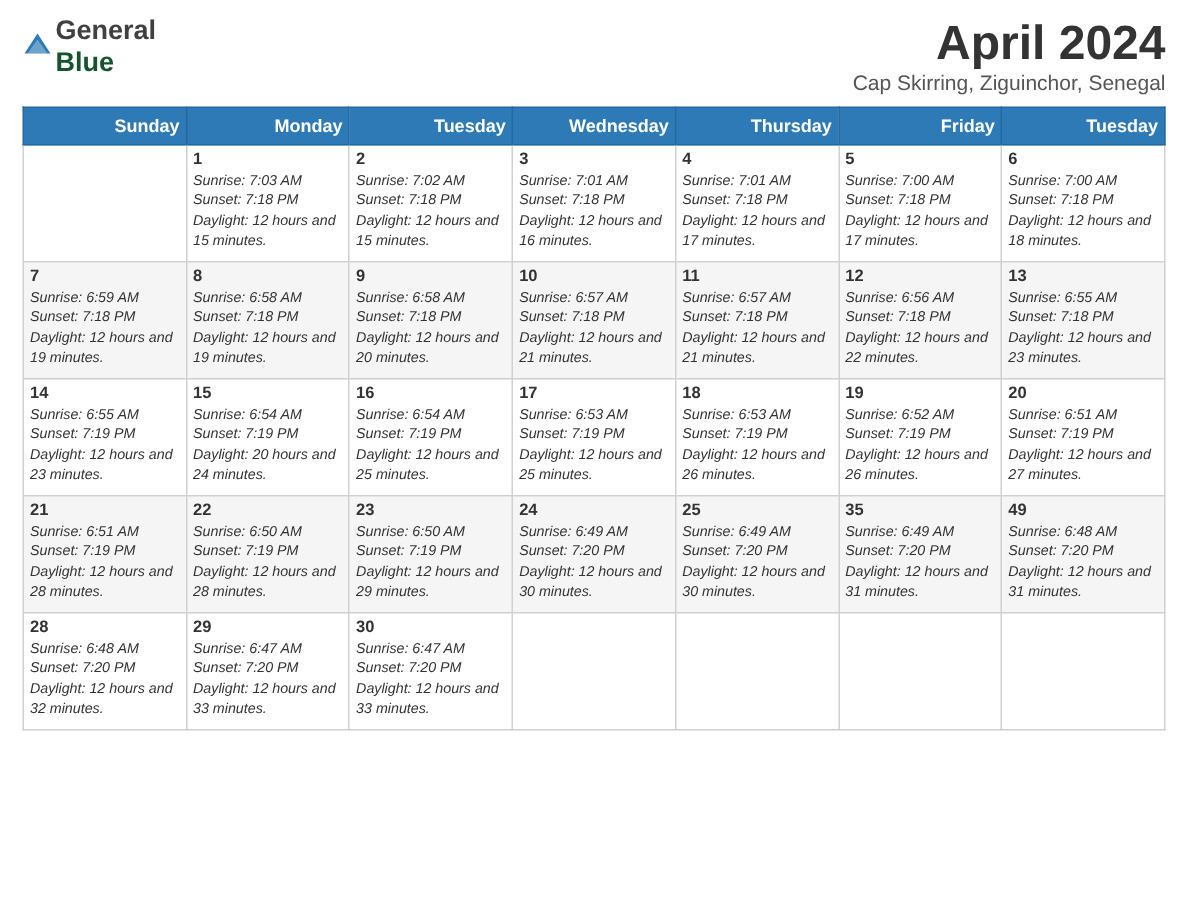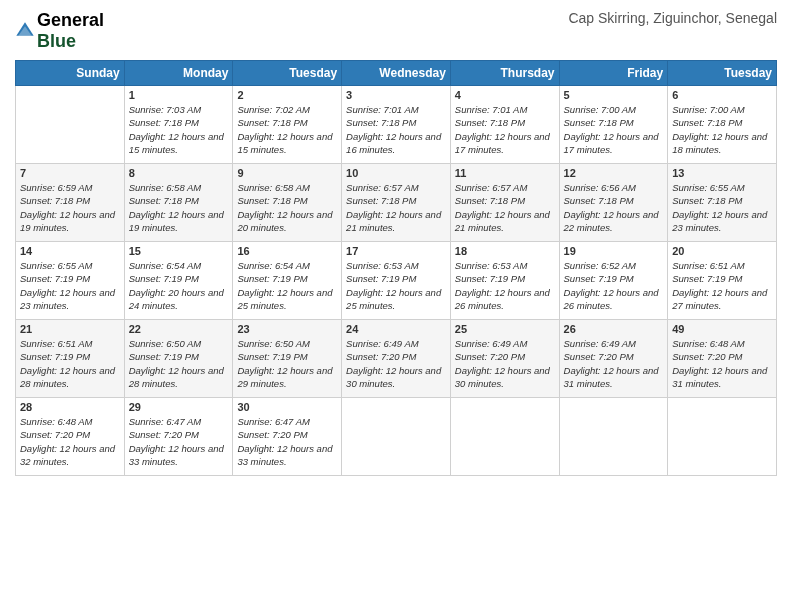--- a/index.html
+++ b/index.html
@@ -23,21 +23,21 @@
       margin-bottom: 8px;
     }
     .logo {
       display: flex;
       align-items: center;
       gap: 2px;
     }
     .logo-text-general {
       font-size: 18px;
       font-weight: bold;
-      color: #000000;
+      color: #404040;
     }
     .logo-text-blue {
       font-size: 18px;
       font-weight: bold;
       color: #14532d;
     }
     .logo-icon {
       width: 20px;
       height: 20px;
     }
@@ -105,20 +105,21 @@
       <svg class="logo-icon" viewBox="0 0 30 30" xmlns="http://www.w3.org/2000/svg">
         <polygon points="15,2 28,22 2,22" fill="#2e7ab6"></polygon>
         <polygon points="15,8 25,22 5,22" fill="#fff" opacity="0.3"></polygon>
       </svg>
       <div>
         <span class="logo-text-general">General</span><br>
         <span class="logo-text-blue">Blue</span>
       </div>
     </div>
     <div class="title-block">
+      <div class="month-title">April 2024</div>
       <div class="subtitle">Cap Skirring, Ziguinchor, Senegal</div>
     </div>
   </div>
 
   <table>
     <thead>
       <tr>
         <th>Sunday</th>
         <th>Monday</th>
         <th>Tuesday</th>
@@ -331,21 +332,21 @@
         </td>
           <td>
           <span class="day-number">25</span>
           <div class="day-info">
             <span>Sunrise: 6:49 AM</span><br>
             <span>Sunset: 7:20 PM</span><br>
             <span>Daylight: 12 hours and 30 minutes.</span>
           </div>
         </td>
           <td>
-          <span class="day-number">26</span>
+          <span class="day-number">35</span>
           <div class="day-info">
             <span>Sunrise: 6:49 AM</span><br>
             <span>Sunset: 7:20 PM</span><br>
             <span>Daylight: 12 hours and 31 minutes.</span>
           </div>
         </td>
           <td>
           <span class="day-number">49</span>
           <div class="day-info">
             <span>Sunrise: 6:48 AM</span><br>

